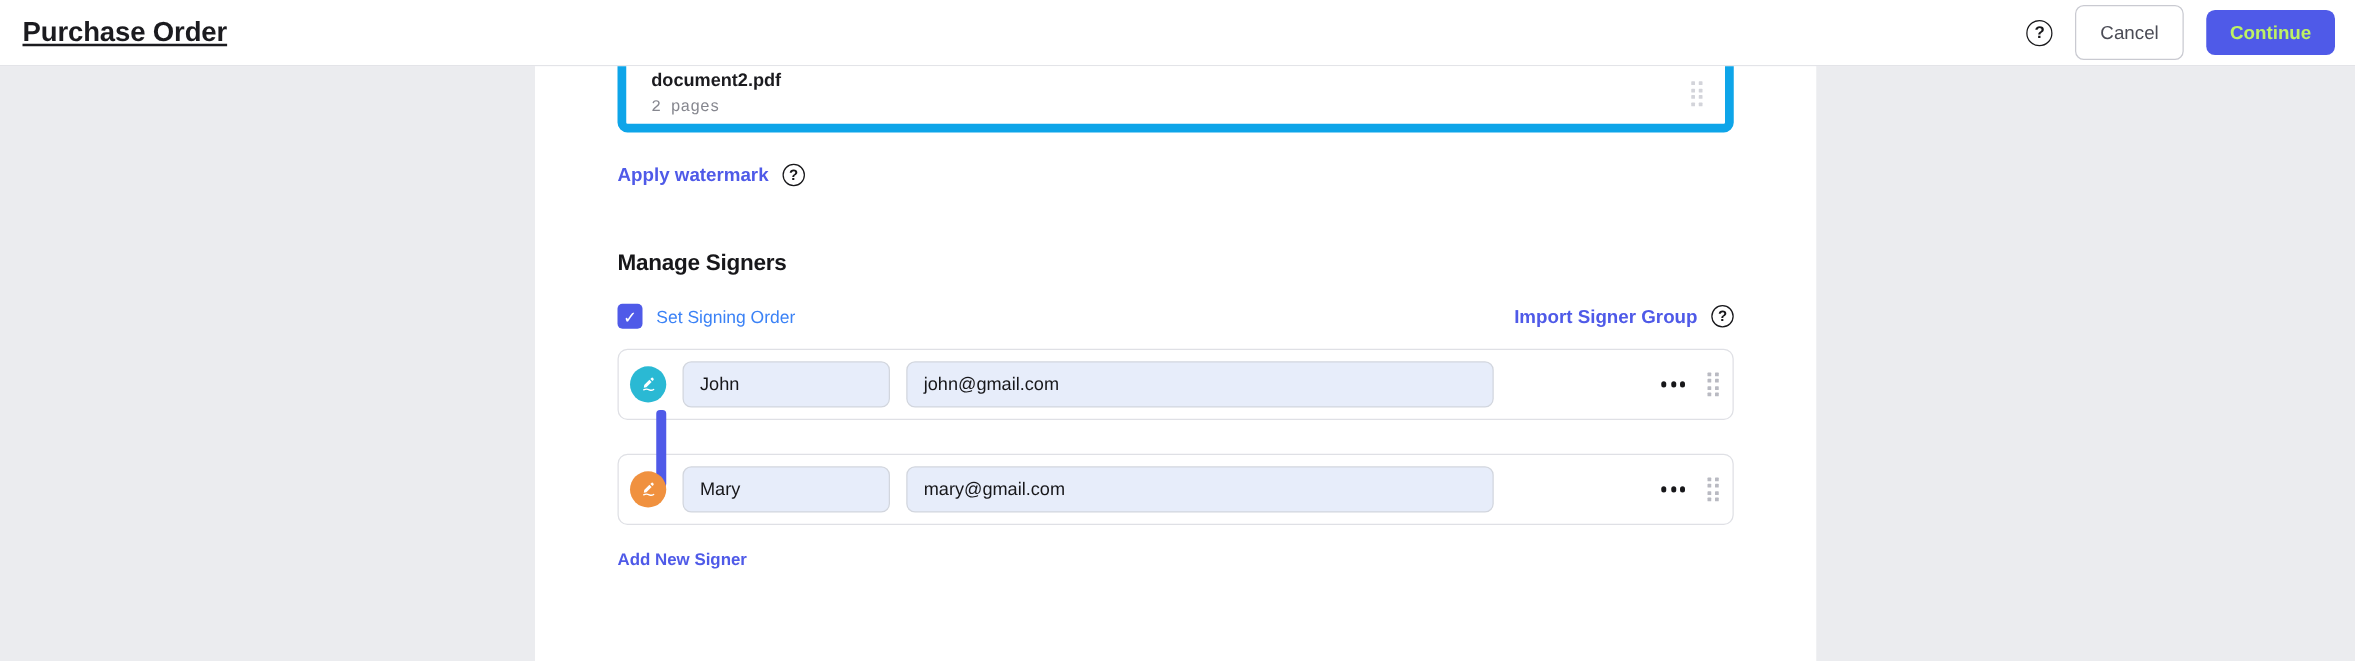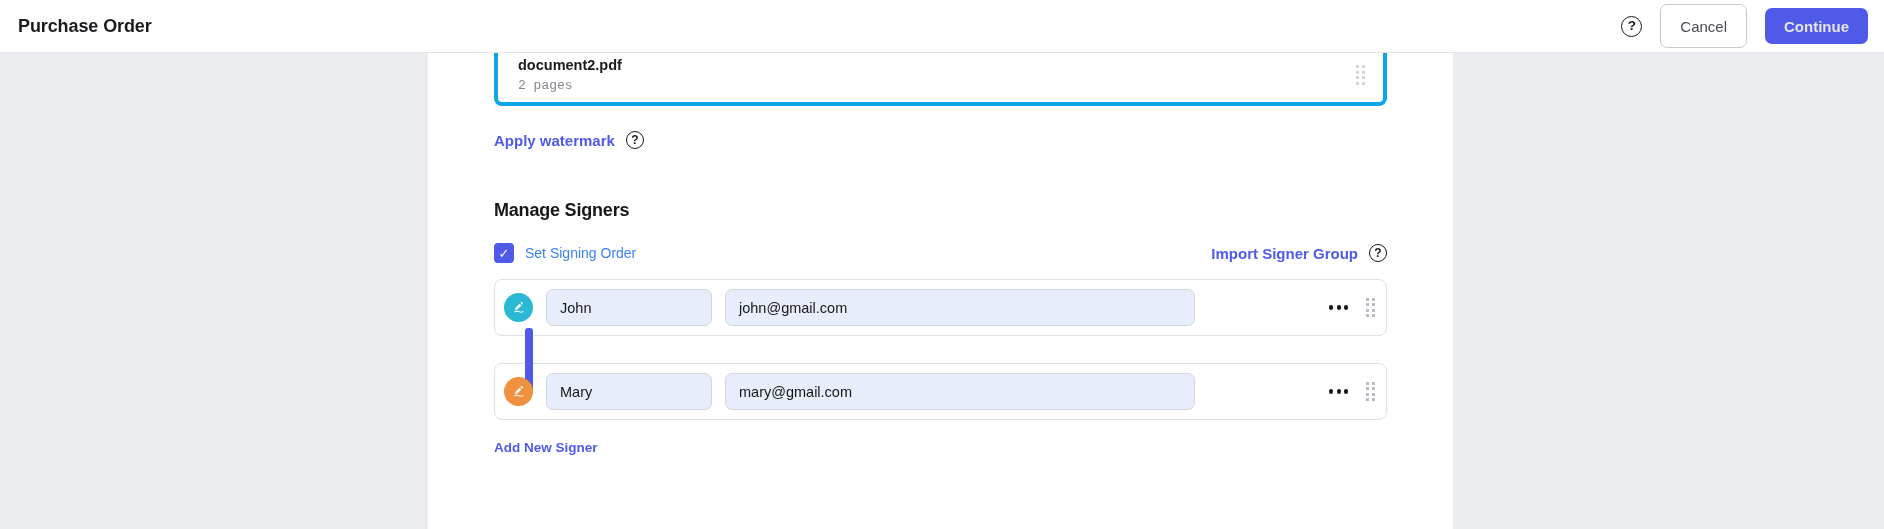--- a/index.html
+++ b/index.html
@@ -13,24 +13,25 @@
   
   .app-header {
     position: absolute; top: 0; left: 0;
     width: 1884px; height: 53px;
     background: #ffffff;
     border-bottom: 1px solid #e3e4e8;
     display: flex; align-items: center;
   }
   .app-title {
     margin-left: 18px;
-    font-size: 18px;
+    font-size: 22px;
     font-weight: bold;
     color: #1b1b1f;
     letter-spacing: -0.1px;
+    text-decoration: underline;
   }
   .header-right {
     margin-left: auto;
     margin-right: 16px;
     display: flex; align-items: center; gap: 18px;
   }
   .help-circle {
     width: 21px; height: 21px;
     border-radius: 50%;
     border: 1.6px solid #17171a;
@@ -57,21 +58,21 @@
     cursor: pointer;
   }
   .btn-continue {
     height: 36px; min-width: 96px;
     padding: 0 19px;
     background: #4f5ae8;
     border: none;
     border-radius: 7px;
     font-family: "Liberation Sans", sans-serif;
     font-size: 15px; font-weight: bold;
-    color: #e5e5e5;
+    color: #bef264;
     cursor: pointer;
   }
 
   
   .body-area {
     position: absolute; top: 53px; left: 0;
     width: 1884px; height: 476px;
     background: #ebecef;
   }
   .rail-left  { position: absolute; top: 0; left: 0;    width: 428px; height: 476px; background: #ebecef; }
@@ -86,21 +87,21 @@
     position: relative;
     width: 1025px;
     padding: 0 66px;
   }
 
   
   .doc-card {
     position: relative;
     margin-top: -9px;
     height: 62px;
-    border: 4px solid #0ea5e9;
+    border: 7px solid #0ea5e9;
     border-radius: 8px;
     background: #ffffff;
     display: flex; align-items: center;
     padding: 0 18px 0 20px;
   }
   .doc-meta { display: flex; flex-direction: column; gap: 5px; }
   .doc-name { font-size: 14.5px; font-weight: bold; color: #1b1b1f; }
   .doc-pages { font-size: 13px; color: #86878f; font-family: Liberation Mono, monospace; }
 
   .grip {

